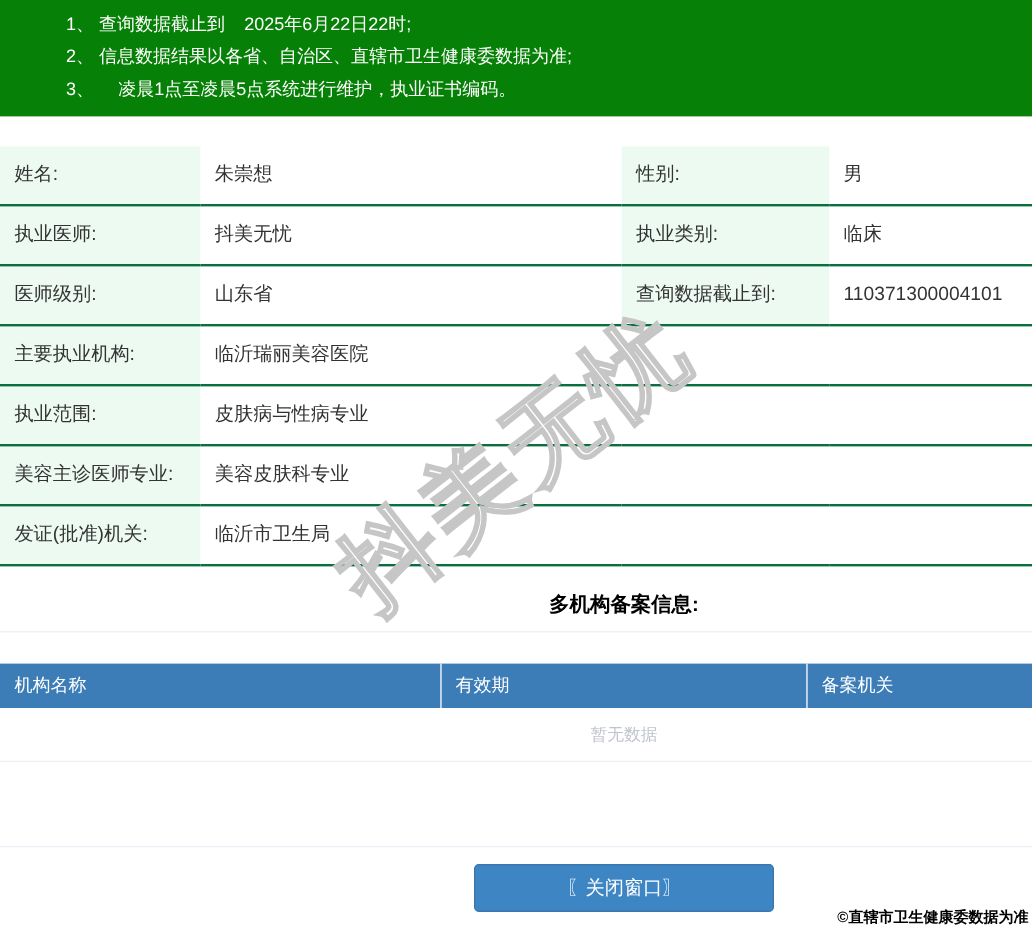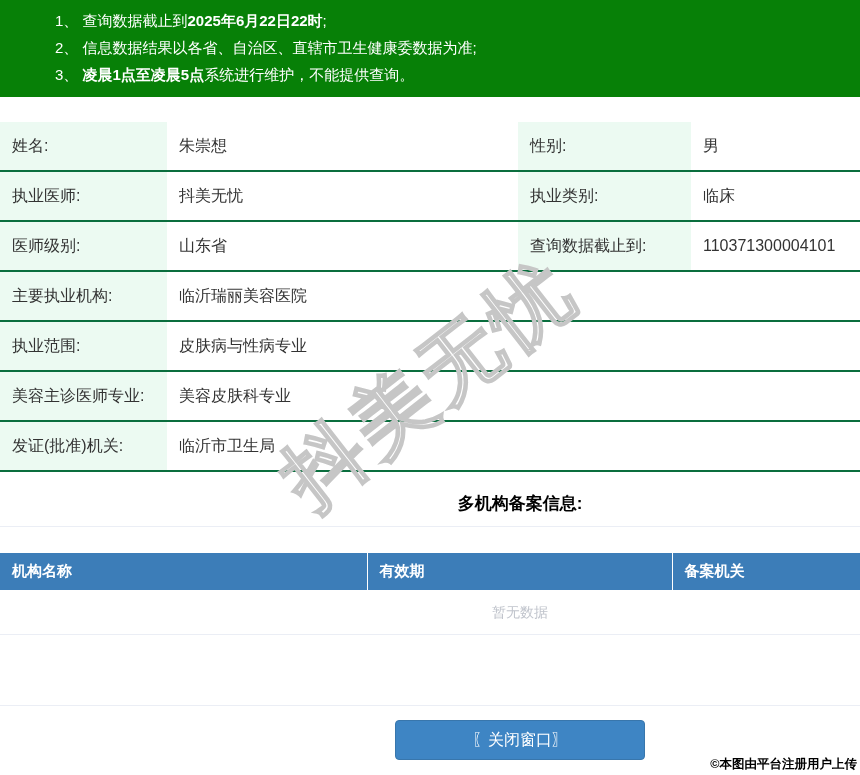--- a/index.html
+++ b/index.html
@@ -15,21 +15,21 @@
   .page { width: 1040px; position: relative; }
 
   
   .banner {
     background: #078007;
     color: #ffffff;
     padding: 7px 0 9px 55px;
     font-size: 15px;
   }
   .banner .line { line-height: 27px; white-space: nowrap; }
-  .banner .b { font-weight: bold; }
+  .banner .b { font-weight: normal; margin-left: 16px; }
 
   
   table.info {
     width: 1040px;
     border-collapse: collapse;
     margin-top: 25px;
     font-size: 16px;
     table-layout: fixed;
   }
   table.info td {
@@ -63,21 +63,21 @@
   }
   table.records {
     width: 1040px;
     border-collapse: collapse;
     table-layout: fixed;
     font-size: 15px;
   }
   table.records th {
     background: #3c7db8;
     color: #ffffff;
-    font-weight: bold;
+    font-weight: normal;
     text-align: left;
     padding: 0 12px;
     height: 37px;
     border-right: 1px solid #ffffff;
   }
   table.records td.empty {
     text-align: center;
     color: #c0c4cc;
     font-size: 14px;
     padding: 14px 0 12px 0;
@@ -133,21 +133,21 @@
   }
 </style>
 </head>
 <body>
 
 <div class="page">
 
   <div class="banner">
     <div class="line"><span>1、 查询数据截止到</span><span class="b">2025年6月22日22时</span><span>;</span></div>
     <div class="line"><span>2、 信息数据结果以各省、自治区、直辖市卫生健康委数据为准;</span><span class="b"></span><span></span></div>
-    <div class="line"><span>3、 </span><span class="b">凌晨1点至凌晨5点</span><span>系统进行维护，不能提供查询。</span></div>
+    <div class="line"><span>3、 </span><span class="b">凌晨1点至凌晨5点</span><span>系统进行维护，执业证书编码。</span></div>
   </div>
 
   <table class="info">
     <colgroup>
         <col style="width:167px">
         <col style="width:351px">
         <col style="width:173px">
         <col style="width:349px">
       </colgroup>
     <tbody>
@@ -210,13 +210,13 @@
       </table>
   </div>
 
   <div class="spacer"></div>
 
   <button class="close-btn">〖关闭窗口〗</button>
 
 </div>
 
 <div class="watermark">抖美无忧</div>
-<div class="upload-note">©本图由平台注册用户上传</div>
+<div class="upload-note">©直辖市卫生健康委数据为准</div>
 
 </body></html>

